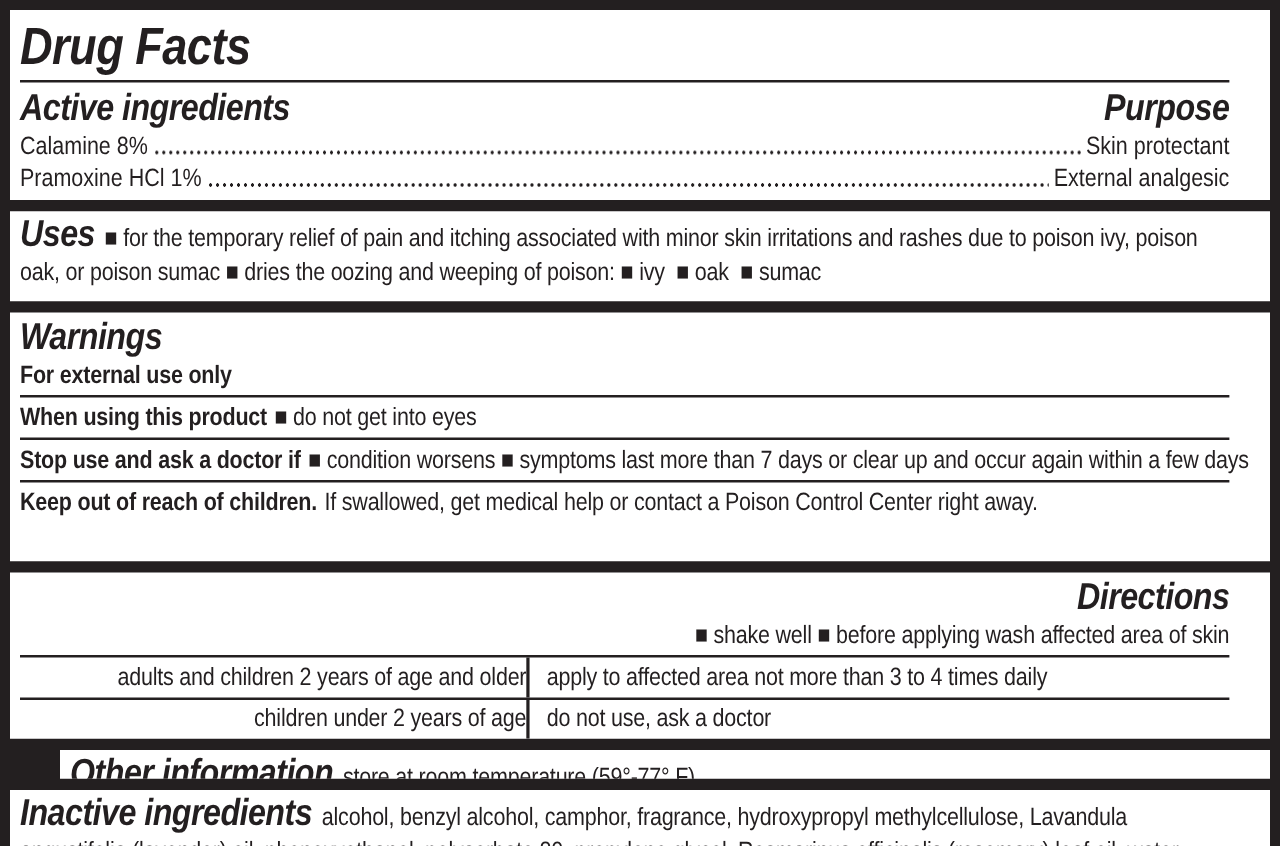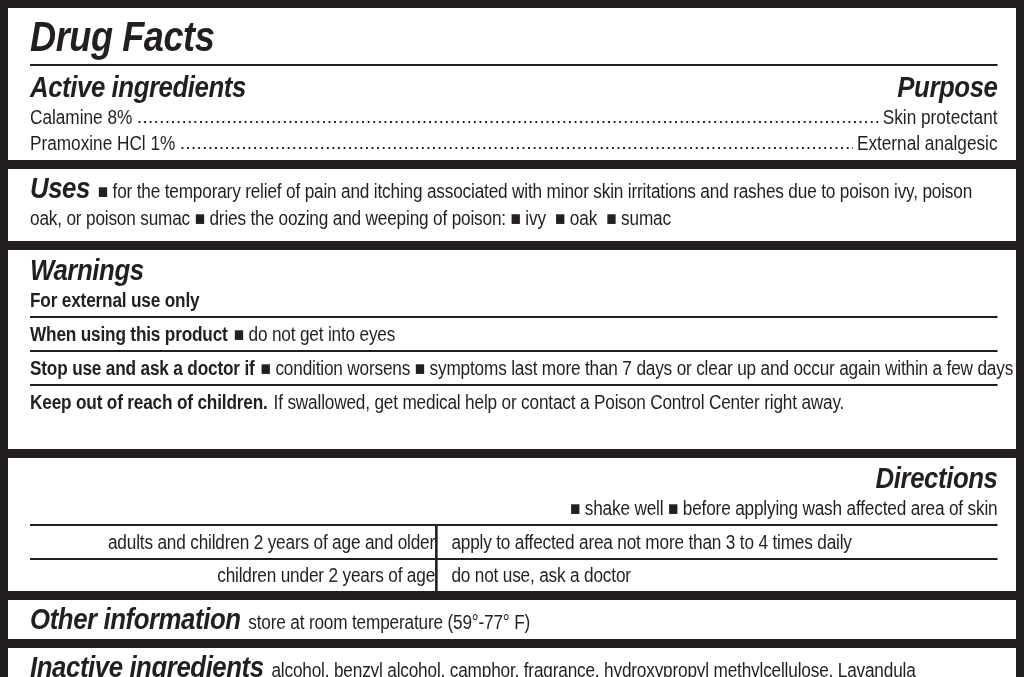--- a/index.html
+++ b/index.html
@@ -7,31 +7,31 @@
   body { width:1024px; }
 
   .label {
     width:1024px; height:677px;
     background:#231f20;
     padding:8px 8px 13px 8px;
     display:flex; flex-direction:column; gap:9px;
     font-family:"Liberation Sans","DejaVu Sans",sans-serif;
     color:#231f20;
   }
-  .panel { background:#ffffff; overflow:hidden; padding:0 22px; flex:none; }
+  .panel { background:#ffffff; overflow:hidden; padding:0 8px; flex:none; }
 
   
   .squeeze { width:1125px; transform:scaleX(0.86); transform-origin:0 0; }
 
   .p-title    { height:152px; }
   .p-uses     { height:72px;  }
   .p-warnings { height:199px; }
   .p-directions { height:133px;text-align:right; }
   .p-directions .squeeze { height:133px; display:flex; flex-direction:column; }
-  .p-other    { height:39px;  }
+  .p-other    { height:23px;margin-left:40px;  }
   .p-inactive { height:62px;  }
 
   .h1 { font-style:italic; font-weight:700; font-size:42px; line-height:48px;
         letter-spacing:-0.5px; padding-top:5px; }
   .h2 { font-style:italic; font-weight:700; font-size:30px; line-height:34px;
         letter-spacing:-0.5px; }
   .h2.inline { margin-right:9px; }
 
   .rule  { border-top:2.5px solid #231f20; margin:3px 0 4px 0; }
   .rule.thin { border-top:2px solid #231f20; margin:3px 0; }

